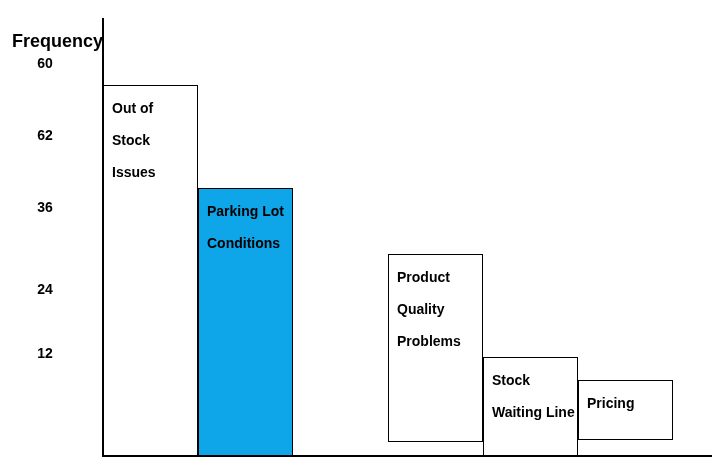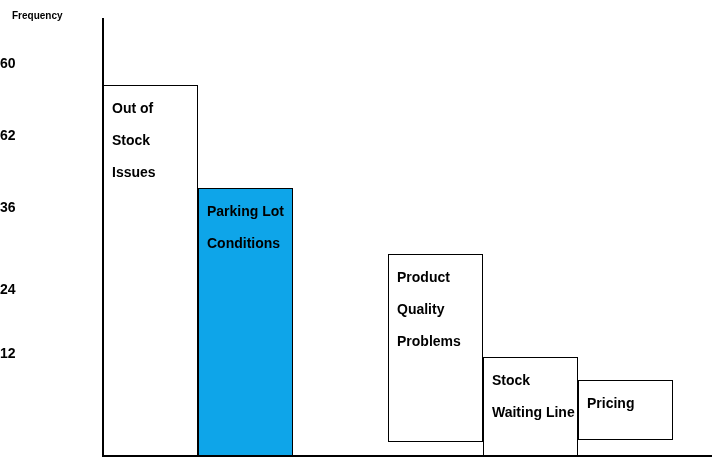--- a/index.html
+++ b/index.html
@@ -18,33 +18,33 @@
   #chart-root {
     position: relative;
     width: 712px;
     height: 475px;
   }
 
   
   #axis-title {
     position: absolute;
     left: 12px;
-    top: 10px;
-    font-size: 10px;
+    top: 31px;
+    font-size: 18px;
     font-weight: bold;
     letter-spacing: 0px;
     white-space: nowrap;
   }
 
   
   .ytick {
     position: absolute;
     right: 0;
     width: 100%;
-    text-align: left;
+    text-align: center;
     font-size: 14px;
     font-weight: bold;
     line-height: 14px;
     white-space: nowrap;
   }
   #ytick-layer {
     position: absolute;
     left: 0;
     top: 0;
     width: 90px;

